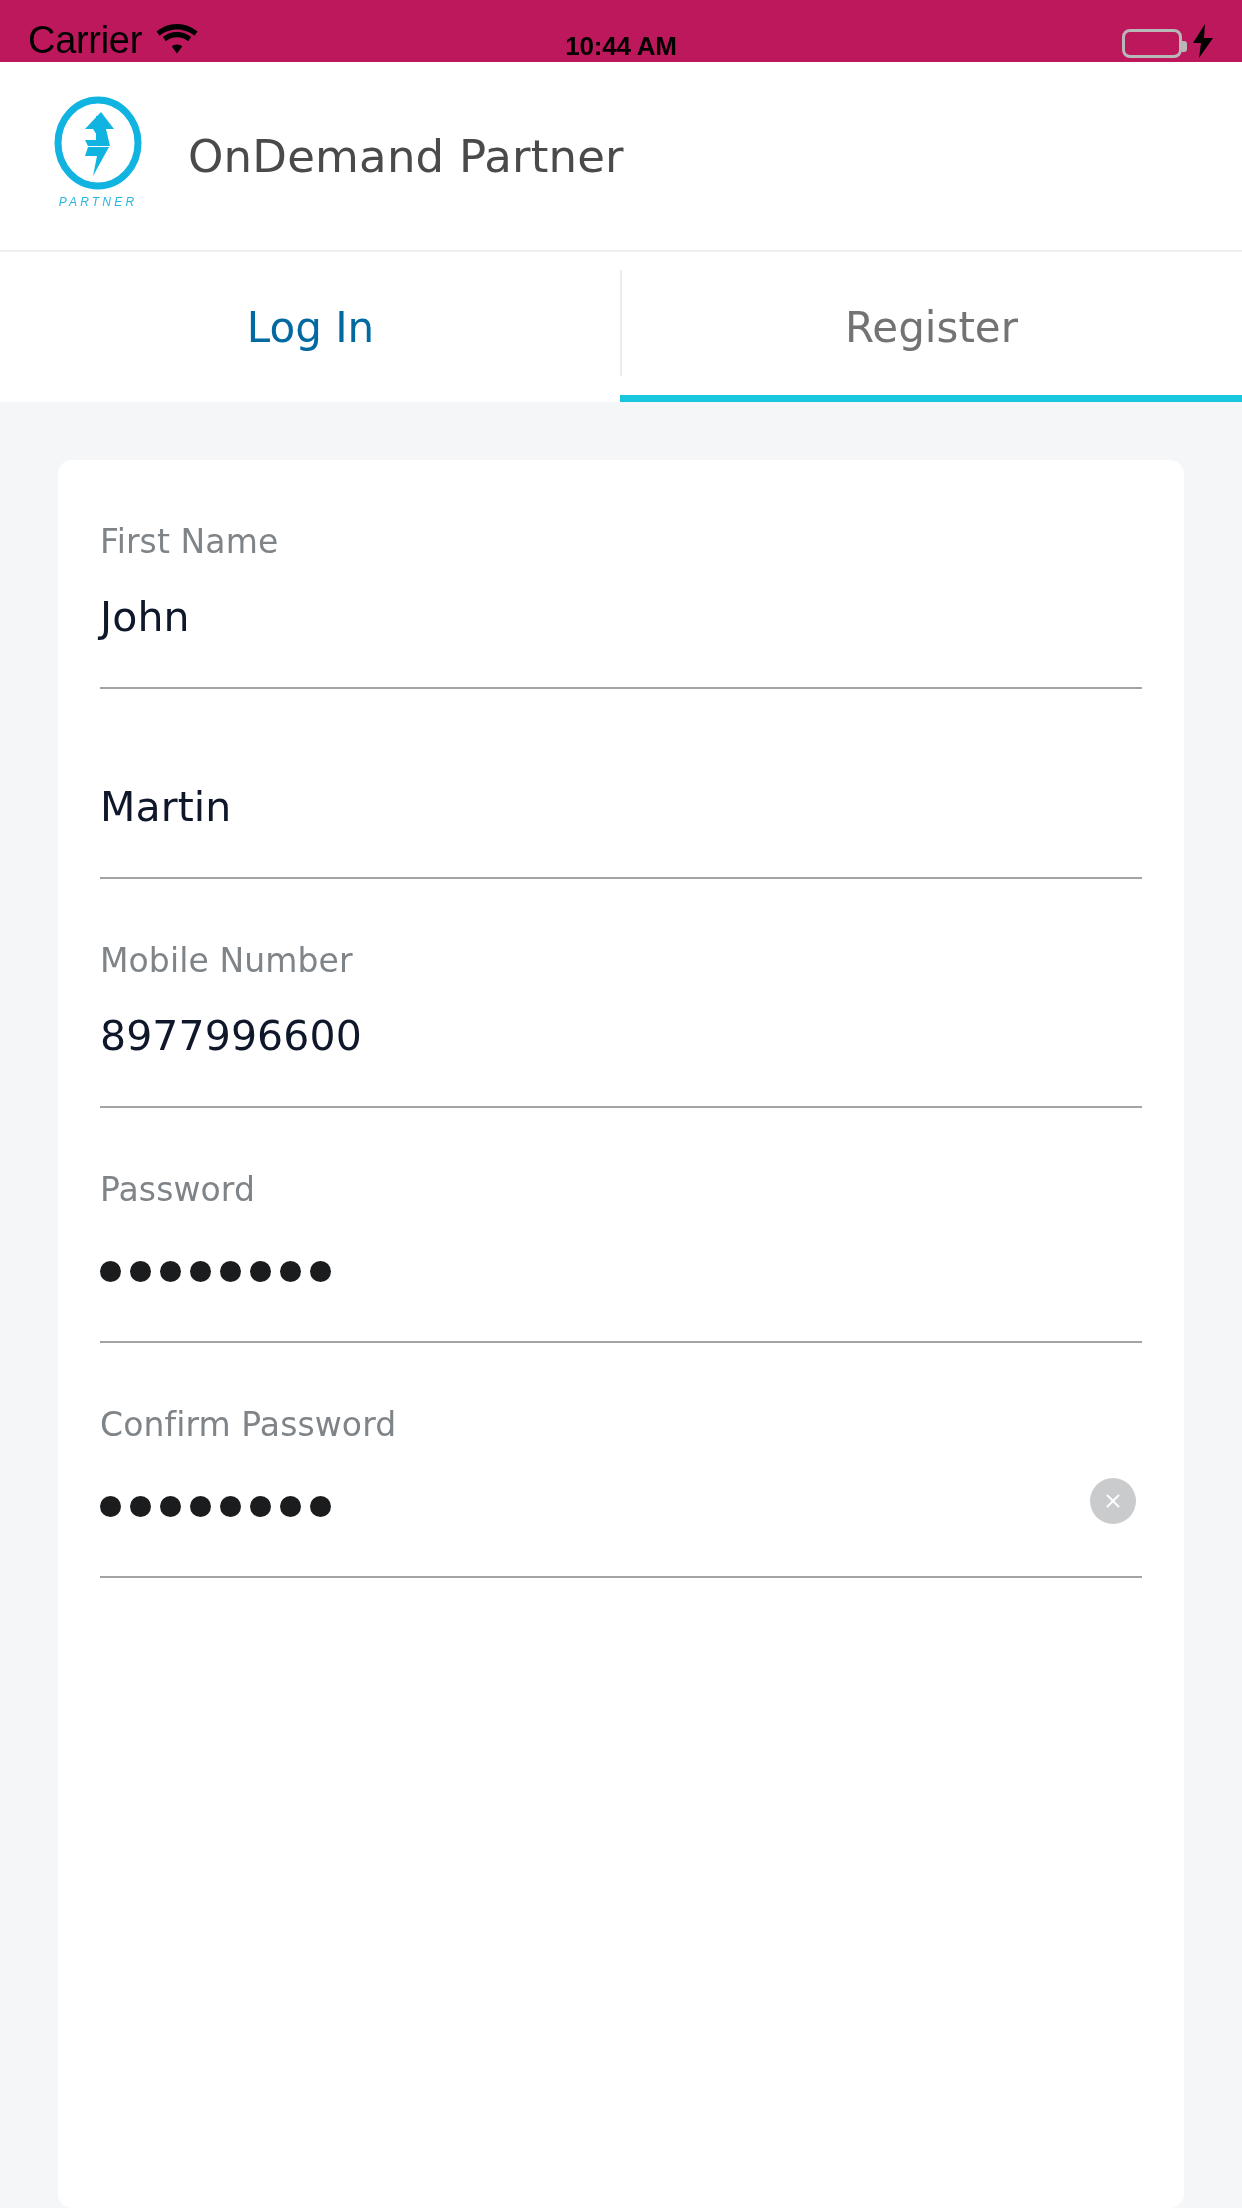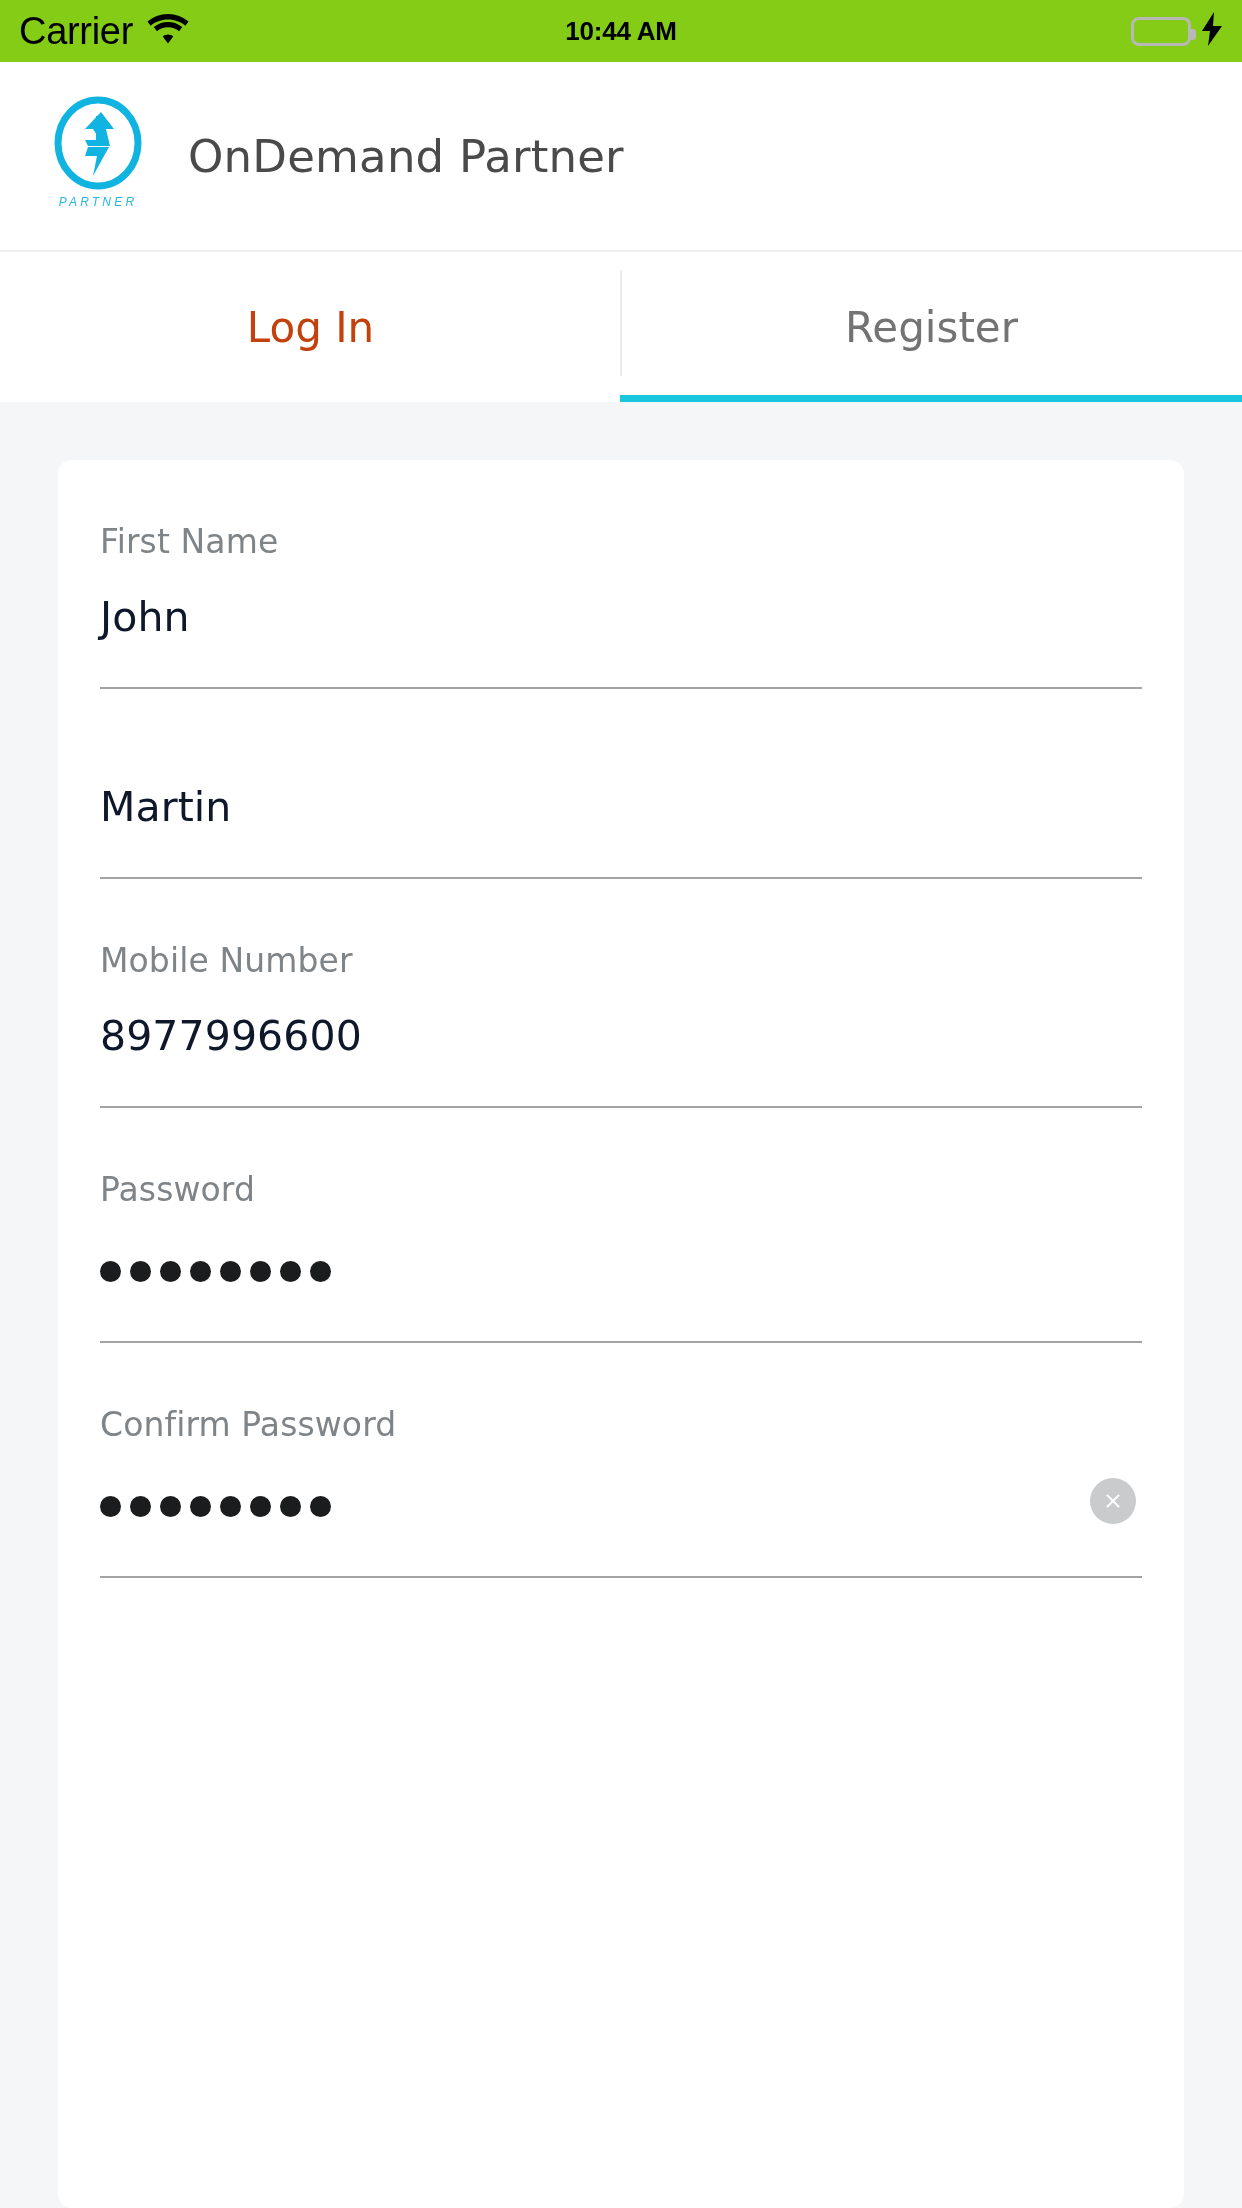--- a/index.html
+++ b/index.html
@@ -12,24 +12,24 @@
     height: 2208px;
     overflow: hidden;
     font-family: "DejaVu Sans", sans-serif;
     -webkit-font-smoothing: antialiased;
   }
 
   
   .status-bar {
     position: relative;
     height: 62px;
-    background: #84cc16;
-    display: flex;
-    align-items: center;
-    padding: 0 19px;
+    background: #be185d;
+    display: flex;
+    align-items: flex-end;
+    padding: 0 28px;
     box-sizing: border-box;
   }
   .sb-left {
     display: flex;
     align-items: center;
     gap: 14px;
   }
   .sb-carrier {
     font-size: 38px;
     color: #000000;
@@ -128,21 +128,21 @@
   }
   .tab {
     flex: 1;
     display: flex;
     align-items: center;
     justify-content: center;
     font-size: 42px;
     position: relative;
     box-sizing: border-box;
   }
-  .tab.inactive { color: #c2410c; }
+  .tab.inactive { color: #0369a1; }
   .tab.active   { color: #737373; }
   .tab-divider {
     position: absolute;
     left: 620px;
     top: 18px;
     bottom: 26px;
     width: 2px;
     background: #e9ecee;
   }
   .tab-underline {

